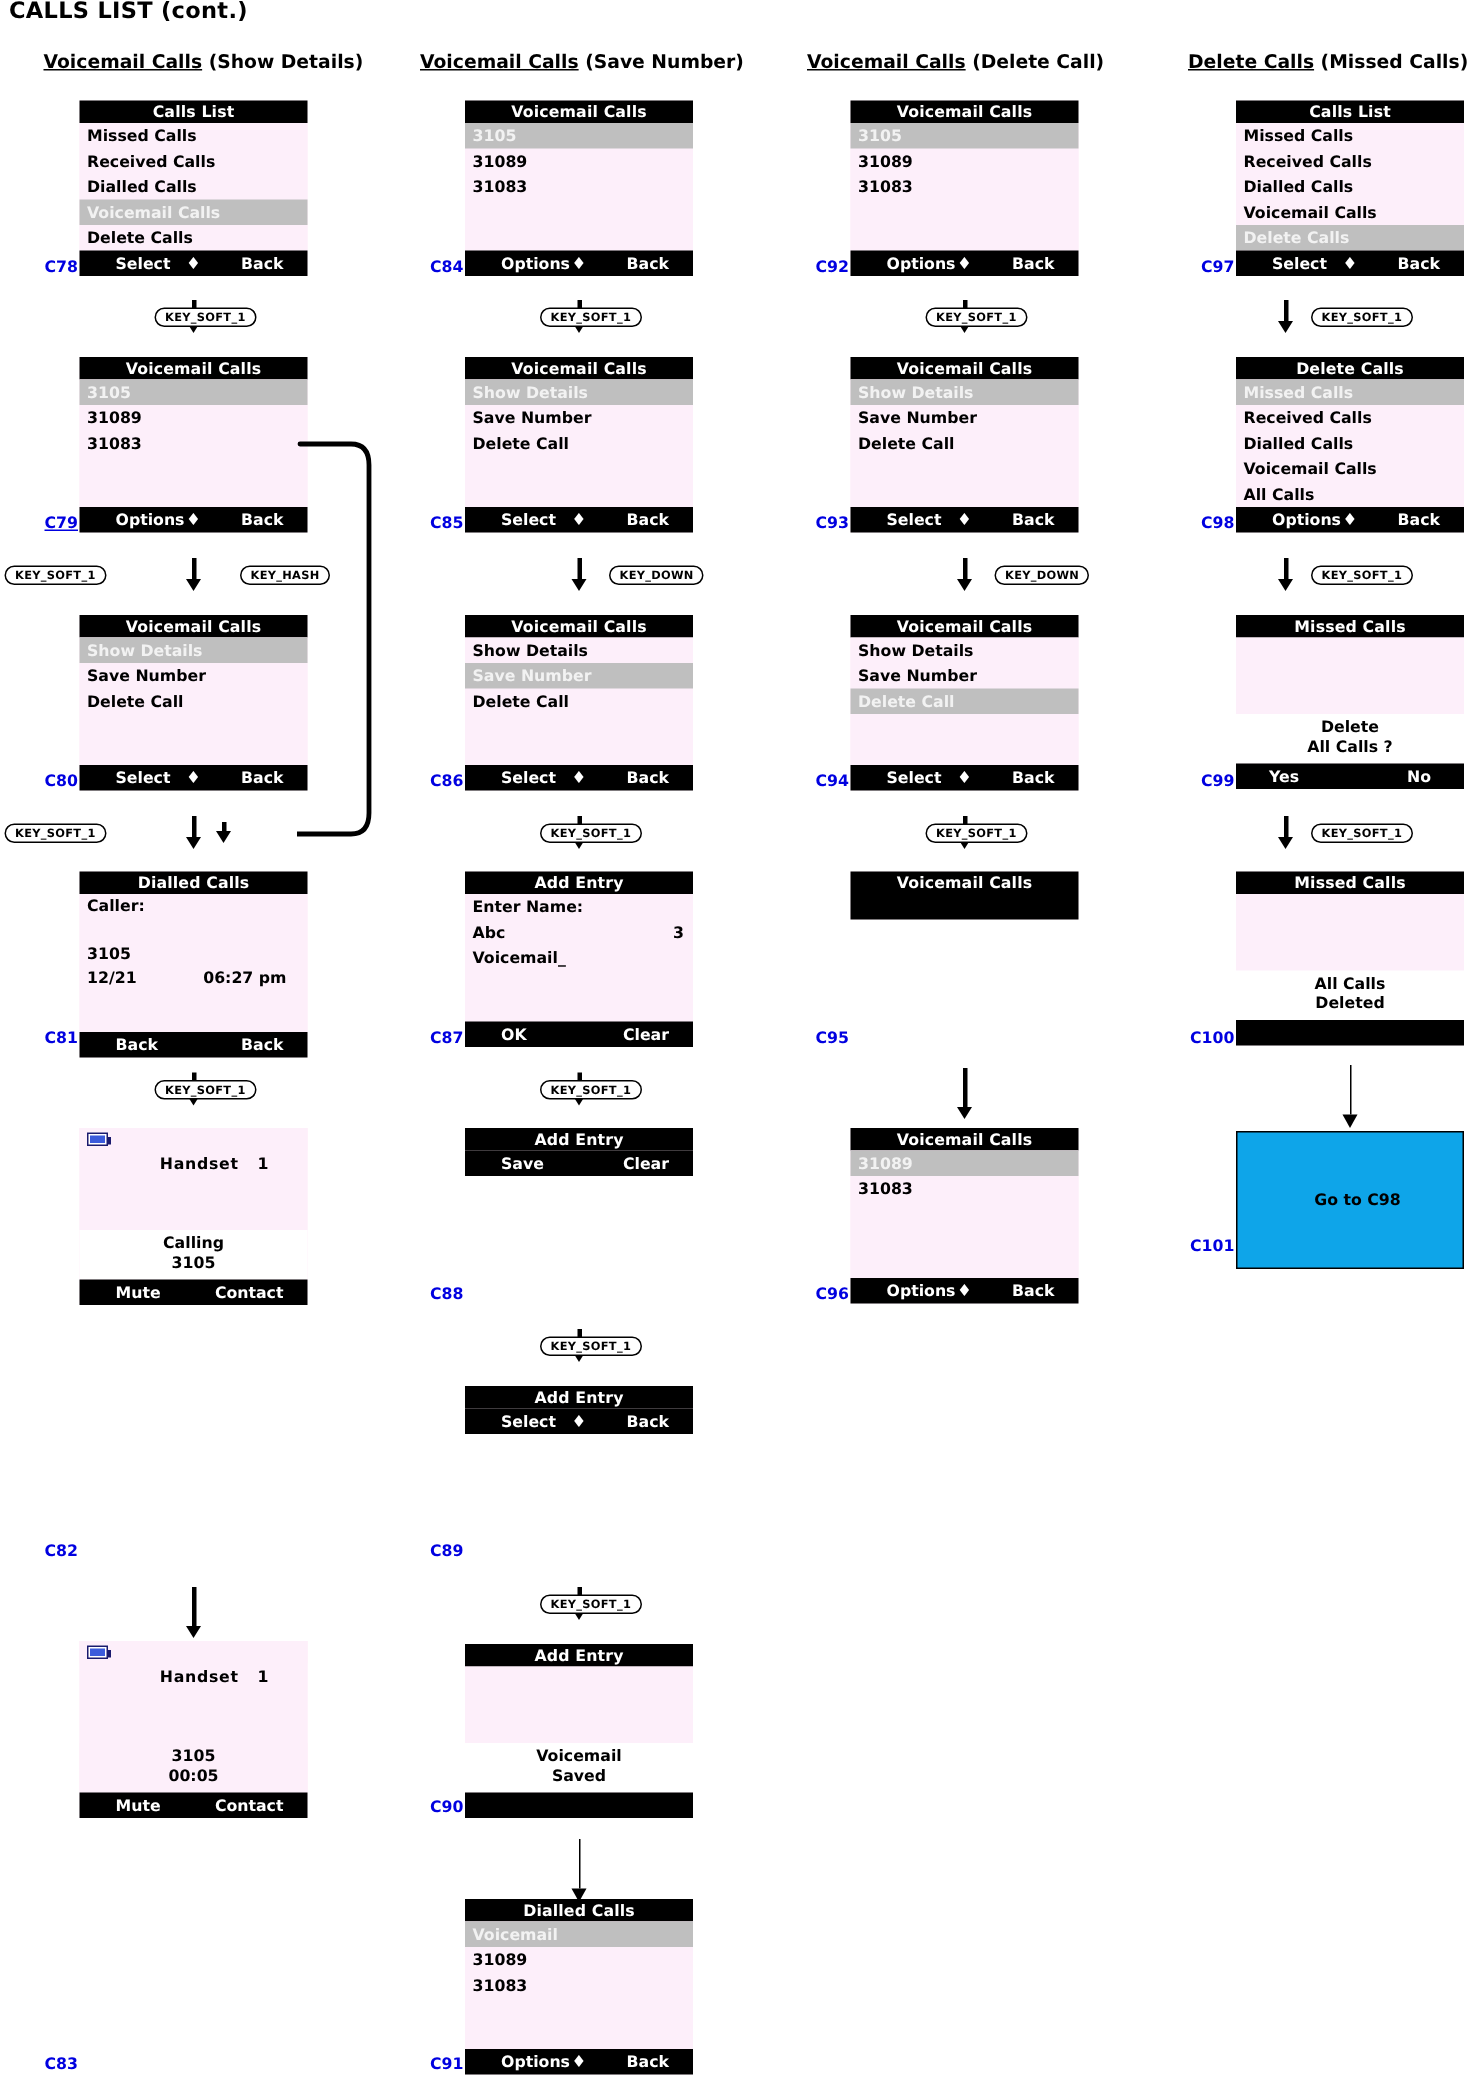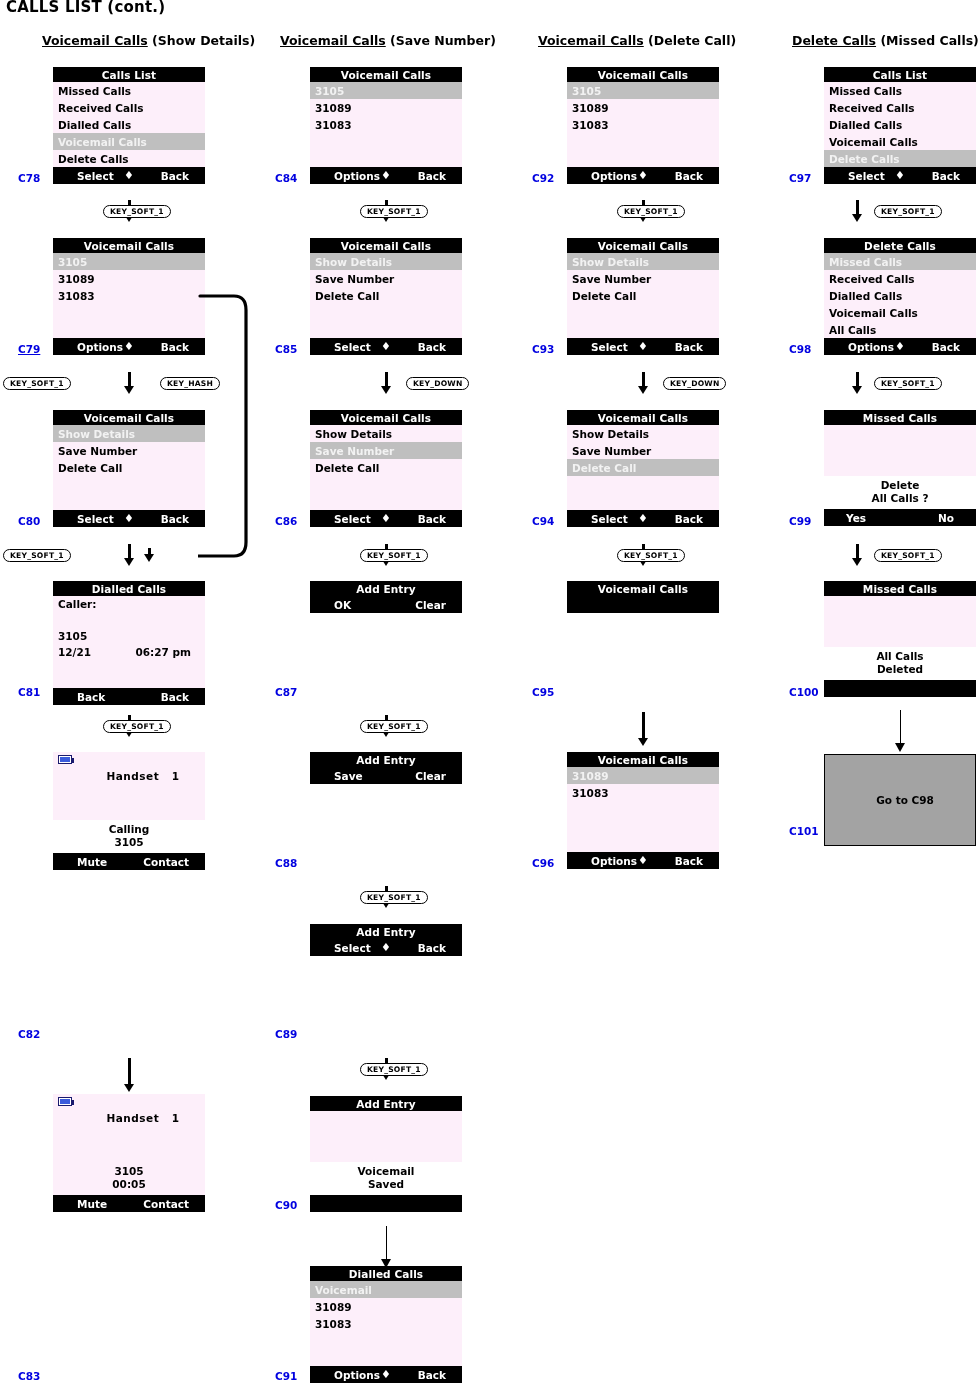--- a/index.html
+++ b/index.html
@@ -70,29 +70,29 @@
   .battery:after{
     content:"";position:absolute;right:-3px;top:2px;width:2px;height:5px;background:#1a1a6e;
   }
   .handset{
     text-align:center;font-size:10.5px;font-weight:bold;color:#000;
     padding-top:3px;letter-spacing:.5px;padding-left:28px;
   }
 
   
   .plainbox{
-    position:absolute;width:152px;background:#a3a3a3;border:1.5px solid #000;
+    position:absolute;width:152px;background:#0ea5e9;border:1.5px solid #000;
     box-sizing:border-box;display:flex;align-items:center;justify-content:center;
     font-size:10.5px;font-weight:bold;color:#000;padding-left:10px;
   }
 
   
   .step-id{
     position:absolute;font-size:10.5px;font-weight:bold;color:#0000e0;
-    text-align:left;width:34px;
+    text-align:right;width:34px;
   }
 
   
   .arrow{position:absolute;width:11px;}
   .arrow .shaft{position:absolute;left:4px;top:0;width:3px;background:#000;}
   .arrow .head{
     position:absolute;left:0;width:0;height:0;
     border-left:5.5px solid transparent;border-right:5.5px solid transparent;
     border-top:8px solid #000;
   }
@@ -108,21 +108,21 @@
   }
 
   
   .loop{position:absolute;pointer-events:none;}
 </style>
 </head>
 <body>
 
 <div class="page-title">CALLS LIST (cont.)</div>
 
-<div class="col-title" style="left:29px;top:33px;margin-left:13px;"><span class="u">Voicemail Calls</span><span> (Show Details)</span></div>
+<div class="col-title" style="left:29px;top:33px;"><span class="u">Voicemail Calls</span><span> (Show Details)</span></div>
 <div class="col-title" style="left:280px;top:33px;"><span class="u">Voicemail Calls</span><span> (Save Number)</span></div>
 <div class="col-title" style="left:538px;top:33px;"><span class="u">Voicemail Calls</span><span> (Delete Call)</span></div>
 <div class="col-title" style="left:792px;top:33px;"><span class="u">Delete Calls</span><span> (Missed Calls)</span></div>
 
 <div class="step-id" style="left:18px;top:172px;">C78</div>
 <div class="screen" style="left:53px;top:67px;">
   <div class="scr-head">Calls List</div>
   <div class="scr-body">
     <div class="row">Missed Calls</div>
     <div class="row">Received Calls</div>
@@ -340,20 +340,30 @@
 
 <div class="arrow" style="left:381px;top:544px;height:22px;">
     <div class="shaft" style="height:14px;"></div>
     <div class="head" style="top:14px;"></div>
   </div>
 <div class="keychip" style="left:360px;top:549px;">KEY_SOFT_1</div>
 
 <div class="step-id" style="left:275px;top:686px;">C87</div>
 <div class="screen" style="left:310px;top:581px;">
   <div class="scr-head">Add Entry</div>
+  <div class="scr-body">
+    <div class="row">Enter Name:</div>
+    <div class="row two-col">
+      <span>Abc</span>
+      <span>3</span>
+    </div>
+    <div class="row">Voicemail_</div>
+    <div class="spacer"></div>
+    <div class="spacer"></div>
+  </div>
   <div class="softbar">
     <span class="lft">OK</span>
     <span class="rgt">Clear</span>
   </div>
 </div>
 
 <div class="arrow" style="left:381px;top:715px;height:22px;">
     <div class="shaft" style="height:14px;"></div>
     <div class="head" style="top:14px;"></div>
   </div>

